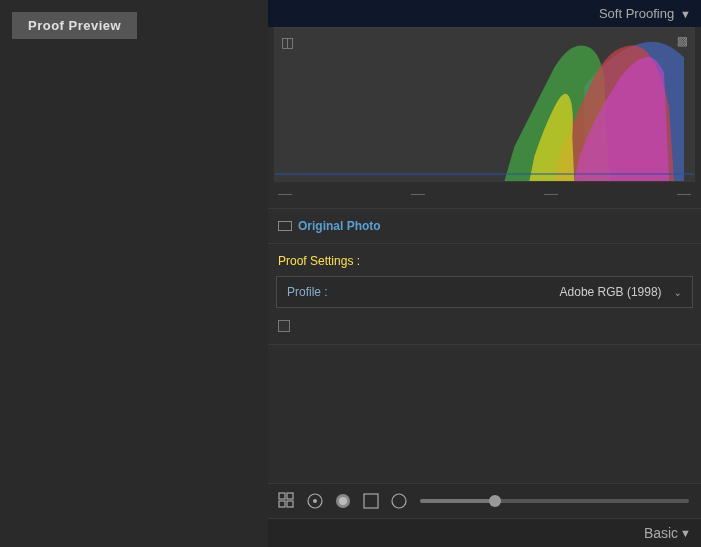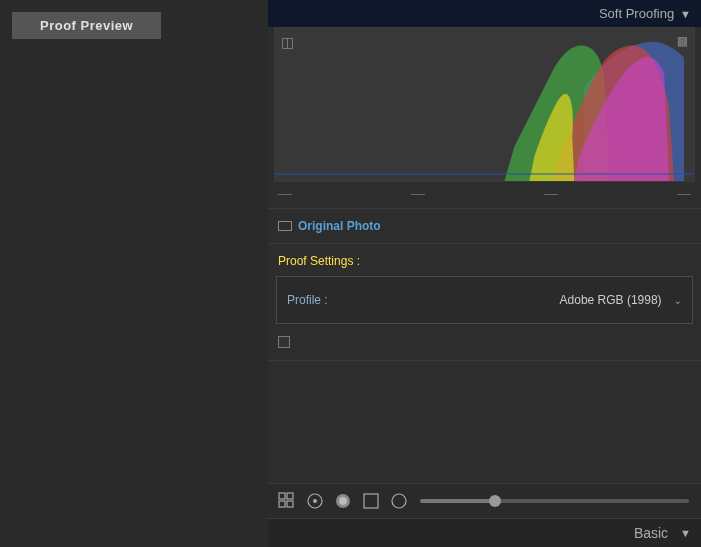--- a/index.html
+++ b/index.html
@@ -23,21 +23,21 @@
       flex-direction: column;
       align-items: flex-start;
       padding-top: 0;
     }
 
     .proof-preview-label {
       background: #555;
       color: #e0e0e0;
       font-size: 13px;
       font-weight: bold;
-      padding: 6px 28px;
+      padding: 6px 16px;
       margin: 12px 0 0 12px;
       letter-spacing: 0.5px;
     }
 
     
     .right-panel {
       width: 433px;
       height: 547px;
       background: #2d2d2d;
       display: flex;
@@ -133,21 +133,21 @@
       padding: 6px 10px 4px 10px;
       color: #fde047;
       font-size: 12px;
     }
 
     
     .settings-box {
       margin: 4px 8px;
       border: 1px solid #4a4a4a;
       background: #2a2a2a;
-      padding: 16px 10px;
+      padding: 8px 10px;
     }
 
     .settings-row {
       display: flex;
       align-items: center;
       justify-content: space-between;
       margin-bottom: 6px;
     }
 
     .settings-row:last-child {
@@ -268,21 +268,21 @@
       justify-content: flex-end;
       align-items: center;
       padding: 6px 10px;
       background: #252525;
       border-top: 1px solid #3a3a3a;
     }
 
     .basic-label {
       color: #aaa;
       font-size: 14px;
-      margin-right: 12px;
+      margin-right: 2px;
     }
 
     .basic-arrow {
       color: #aaa;
       font-size: 11px;
     }
 
     
     svg.histogram {
       width: 100%;

